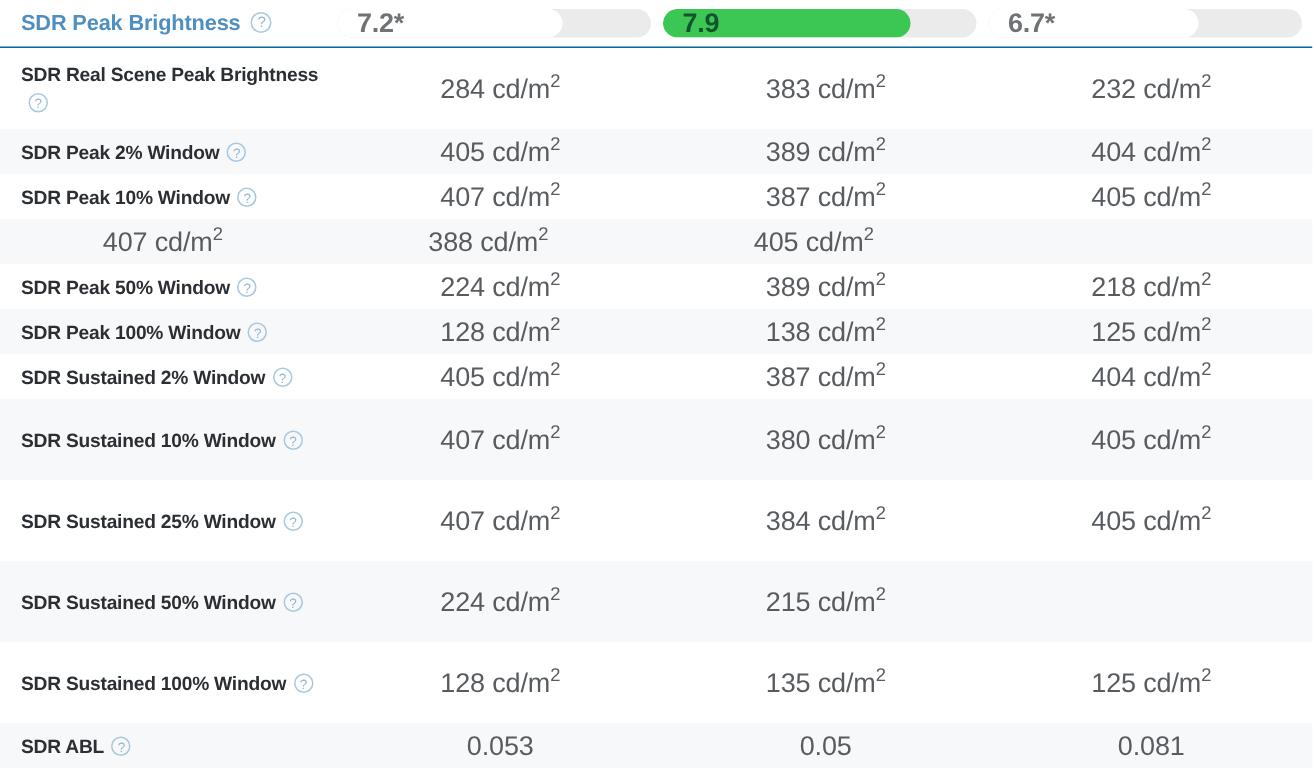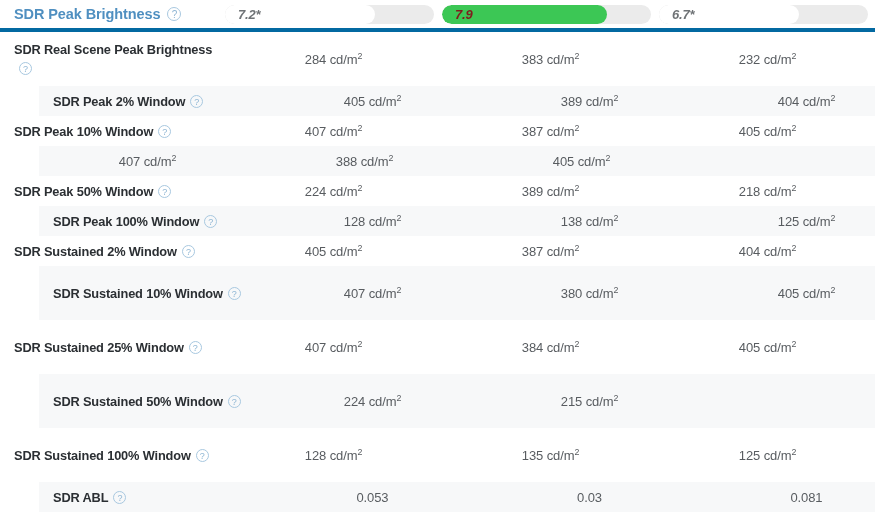--- a/index.html
+++ b/index.html
@@ -21,21 +21,21 @@
     position: relative;
     background: #ffffff;
     box-sizing: border-box;
   }
 
   
   .header {
     height: 32px;
     display: flex;
     align-items: center;
-    border-bottom: 4px solid #0369a1;
+    border-bottom: 1px solid #0369a1;
     box-sizing: border-box;
     background: #ffffff;
   }
   .header-title-cell {
     width: 225px;
     flex: 0 0 225px;
     display: flex;
     align-items: center;
     padding-left: 14px;
     box-sizing: border-box;
@@ -73,44 +73,42 @@
     display: flex;
     align-items: center;
   }
   .score-fill.plain {
     background: #ffffff;
   }
   .score-fill.green {
     background: #3cc755;
   }
   .score-label {
-    font-size: 13px;
+    font-size: 18px;
     font-weight: bold;
     padding-left: 13px;
     white-space: nowrap;
     letter-spacing: -0.2px;
-    font-style: italic;
   }
   .score-fill.plain .score-label { color: #6f7376; }
-  .score-fill.green .score-label { color: #7f1d1d; }
+  .score-fill.green .score-label { color: #14532d; }
 
   
   .rows {
     position: relative;
   }
   .row {
     display: flex;
     align-items: stretch;
     background: #ffffff;
     min-height: 30px;
     box-sizing: border-box;
   }
   .row.alt {
     background: #f7f8f9;
-    margin-left: 39px;
   }
   .row.tall {
     min-height: 54px;
   }
 
   .label-cell {
     flex: 0 0 225px;
     width: 225px;
     box-sizing: border-box;
     padding: 0 10px 0 14px;
@@ -130,21 +128,21 @@
 
   .value-cell {
     flex: 0 0 217px;
     width: 217px;
     box-sizing: border-box;
     display: flex;
     align-items: center;
     justify-content: center;
   }
   .value-text {
-    font-size: 13px;
+    font-size: 18px;
     color: #585c60;
     font-weight: normal;
     letter-spacing: -0.1px;
     white-space: nowrap;
   }
   .value-text sup {
     font-size: 0.68em;
     vertical-align: super;
     line-height: 0;
   }
@@ -358,21 +356,21 @@
         </div>
       </div>
       <div class="row alt">
         <div class="label-cell">
           <span class="label-text">SDR ABL<span class="help-icon">?</span></span>
         </div>
         <div class="value-cell">
           <span class="value-text">0.053</span>
         </div>
         <div class="value-cell">
-          <span class="value-text">0.03</span>
+          <span class="value-text">0.05</span>
         </div>
         <div class="value-cell">
           <span class="value-text">0.081</span>
         </div>
       </div>
     </div>
 
 </div>
 
 </body></html>

